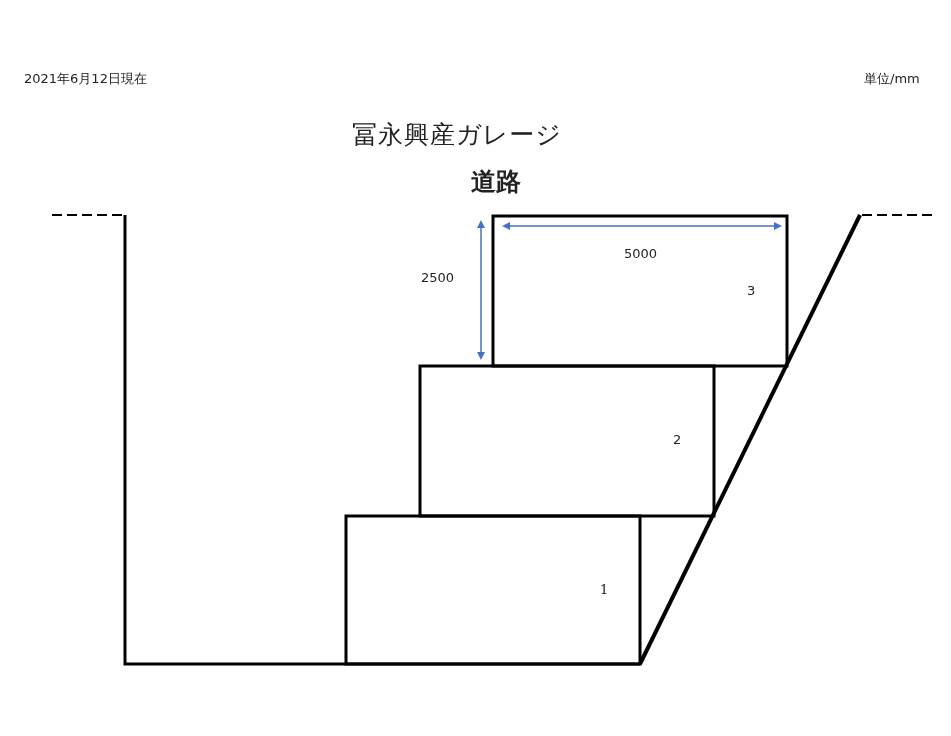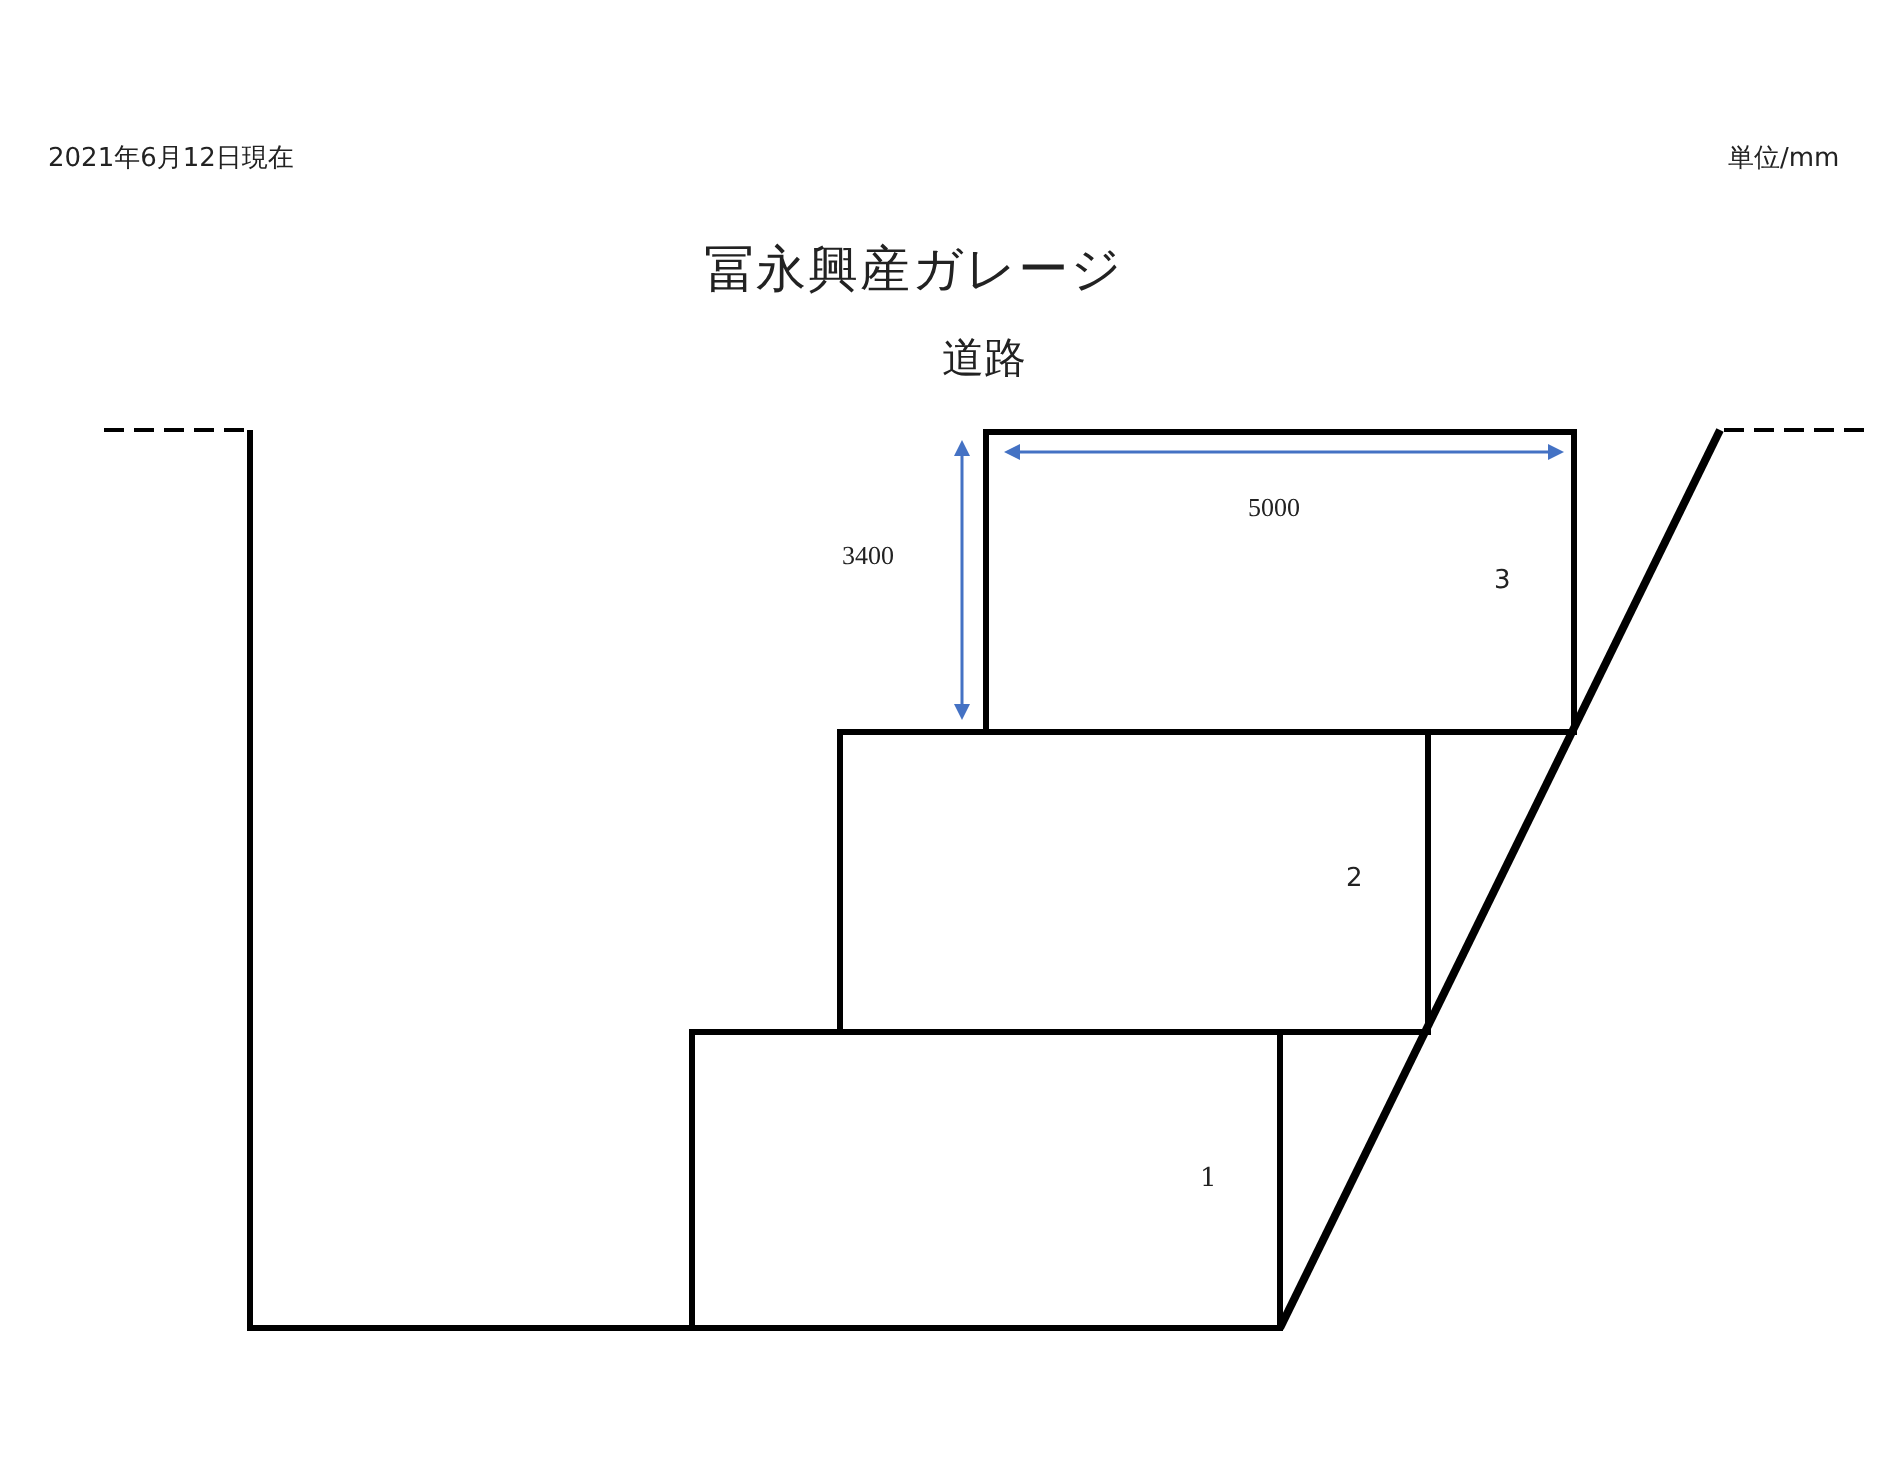--- a/index.html
+++ b/index.html
@@ -2,22 +2,22 @@
 <html><head>
   <meta charset="utf-8">
   <style>
     html, body { margin: 0; padding: 0; background: #ffffff; }
     body { width: 951px; height: 736px; position: relative; overflow: hidden;
            font-family: "DejaVu Sans", "Liberation Sans", sans-serif; color: #222; }
     .abs { position: absolute; white-space: nowrap; }
     .date { left: 24px; top: 70px; font-size: 13px; }
     .unit { left: 831px; top: 70px; font-size: 13px; margin-left: 33px; }
     .title { left: 352px; top: 86px; font-size: 25px; letter-spacing: 1px; margin-top: 32px; }
-    .road { left: 471px; top: 165px; font-size: 21px; }
-    .dim { font-size: 13px; font-family: Liberation Serif, serif; }
+    .road { left: 471px; top: 165px; font-size: 25px; font-weight: bold; }
+    .dim { font-size: 13px; }
     .dim-h { left: 421px; top: 270px; }
     .dim-w { left: 624px; top: 246px; }
     .slot { font-size: 13px; }
     .slot-3 { left: 747px; top: 283px; }
     .slot-2 { left: 673px; top: 432px; }
     .slot-1 { left: 600px; top: 582px; font-family: "DejaVu Serif", "Liberation Serif", serif; }
     svg.diagram { position: absolute; left: 0; top: 0; }
   </style>
 </head>
 <body>
@@ -46,18 +46,18 @@
 
   <rect x="420" y="366" width="294" height="150" fill="none" stroke="#000" stroke-width="3"></rect>
 
   <rect x="493" y="216" width="294" height="150" fill="none" stroke="#000" stroke-width="3"></rect>
 
   <line x1="481" y1="222" x2="481" y2="358" stroke="#4472c4" stroke-width="1.5" marker-start="url(#arrowhead)" marker-end="url(#arrowhead)"></line>
 
   <line x1="504" y1="226" x2="780" y2="226" stroke="#4472c4" stroke-width="1.5" marker-start="url(#arrowhead)" marker-end="url(#arrowhead)"></line>
 </svg>
 
-<div class="abs dim dim-h">3400</div>
+<div class="abs dim dim-h">2500</div>
 <div class="abs dim dim-w">5000</div>
 
 <div class="abs slot slot-3">3</div>
 <div class="abs slot slot-2">2</div>
 <div class="abs slot slot-1">1</div>
 
 </body></html>

